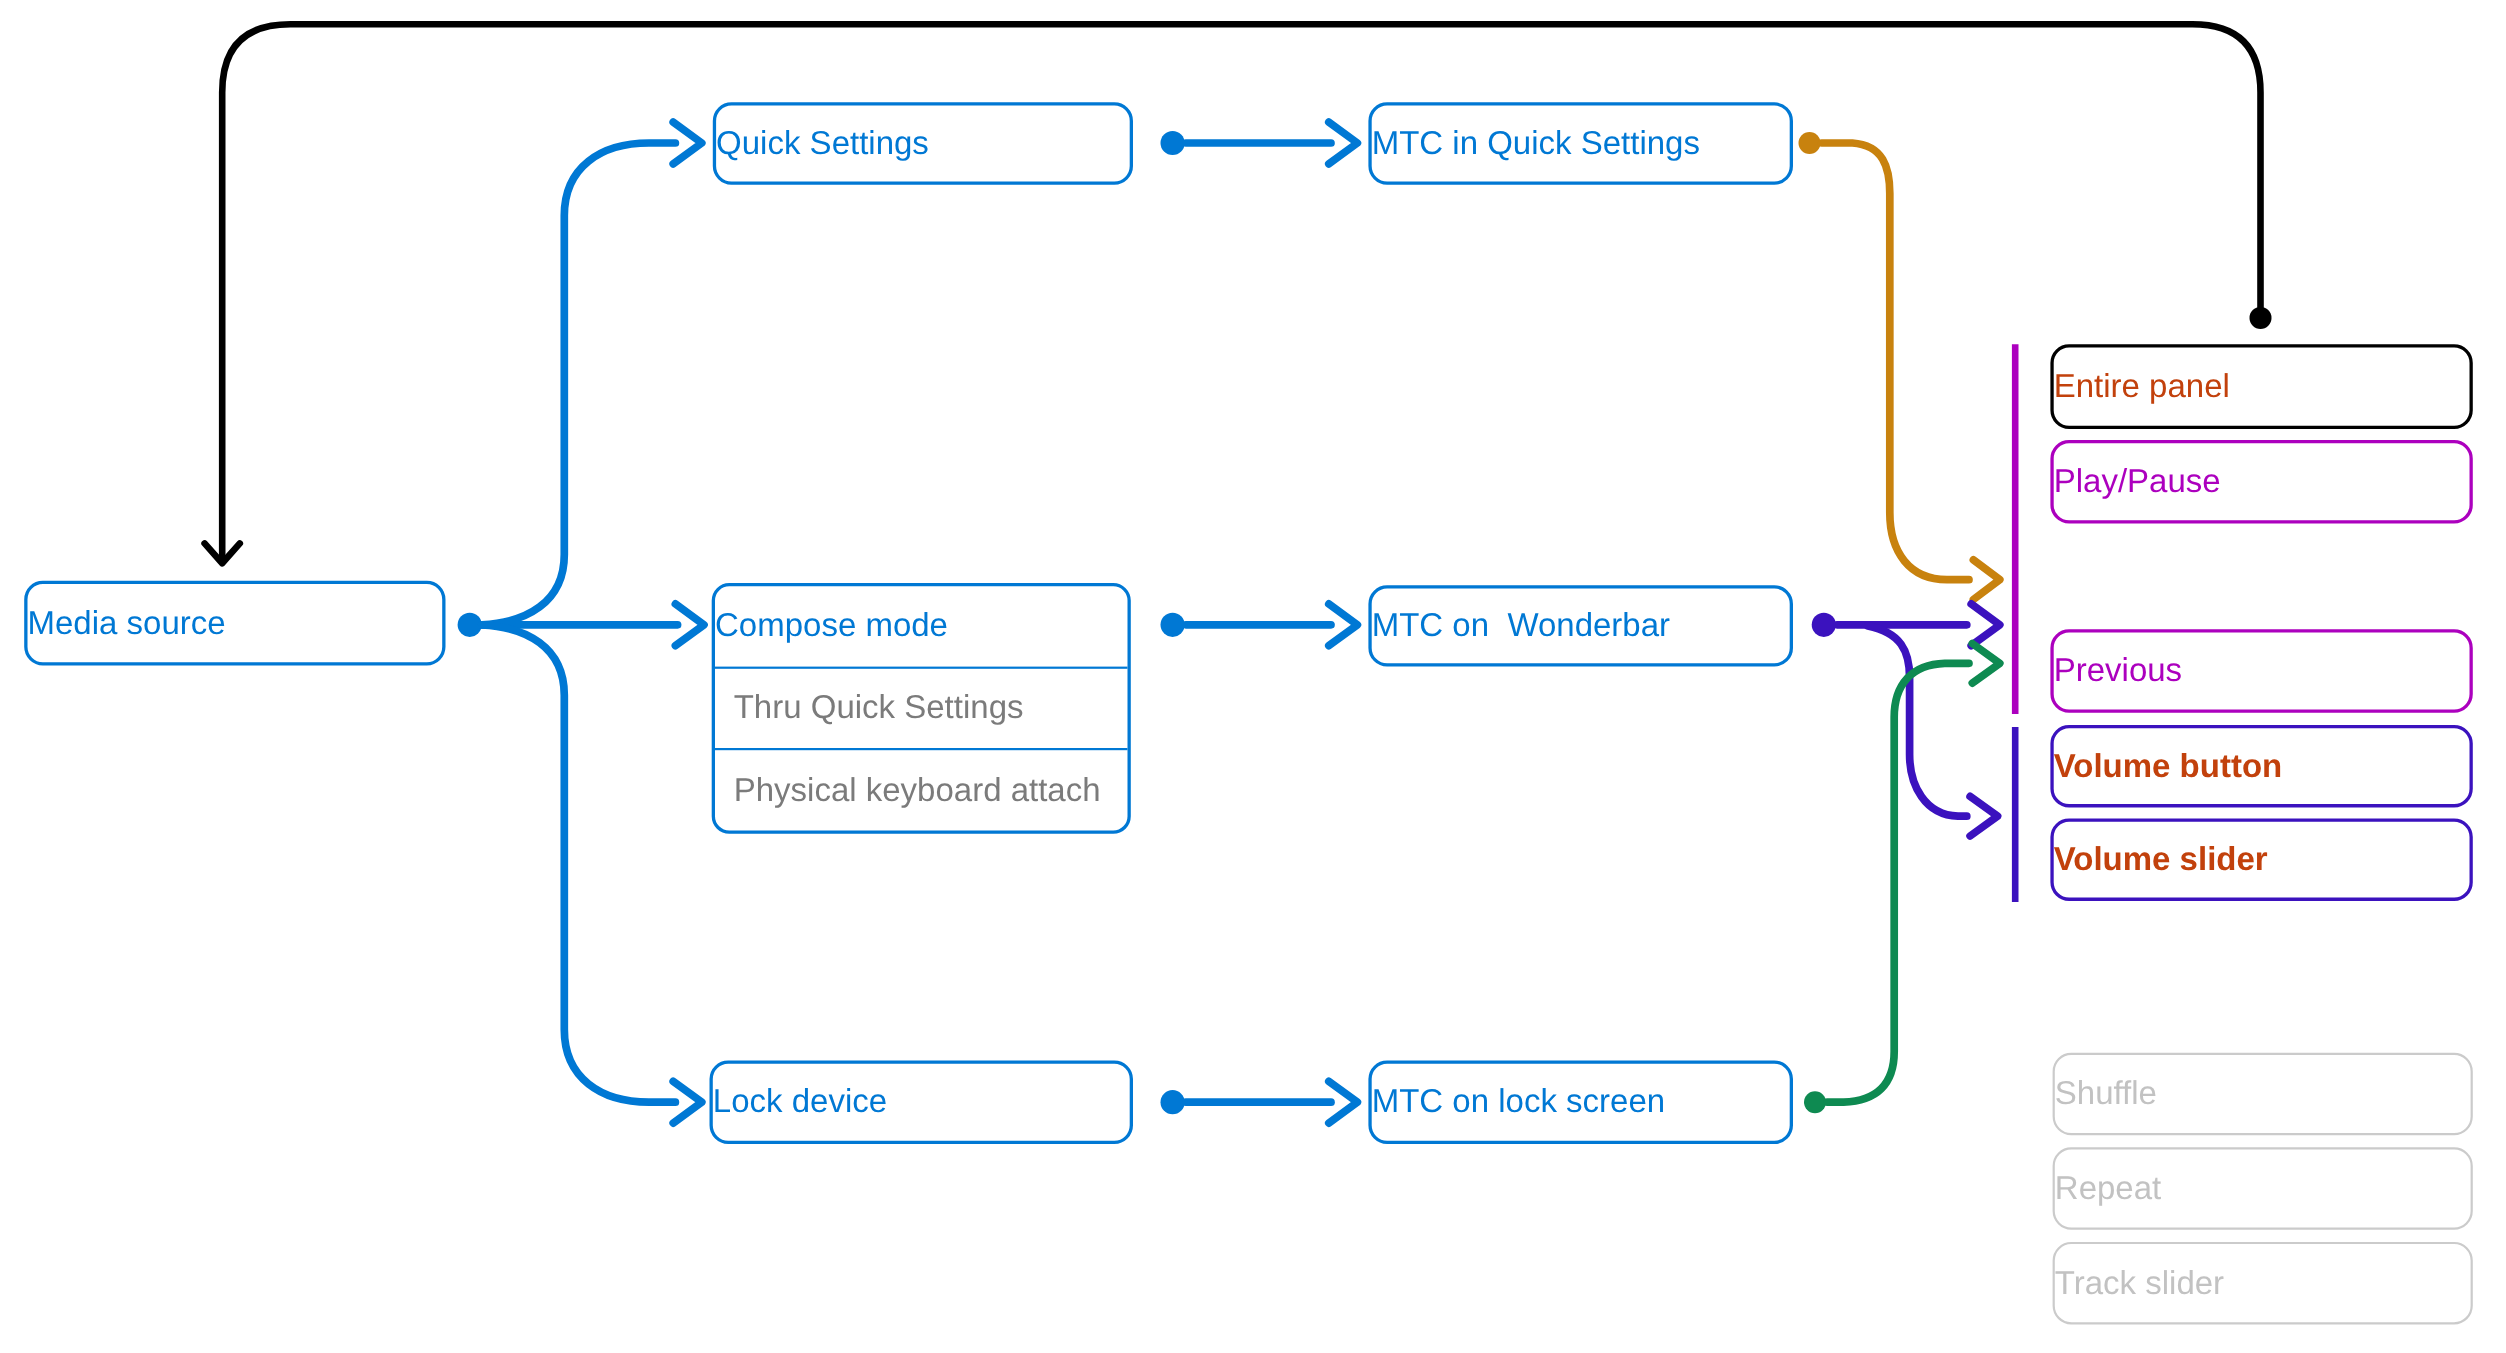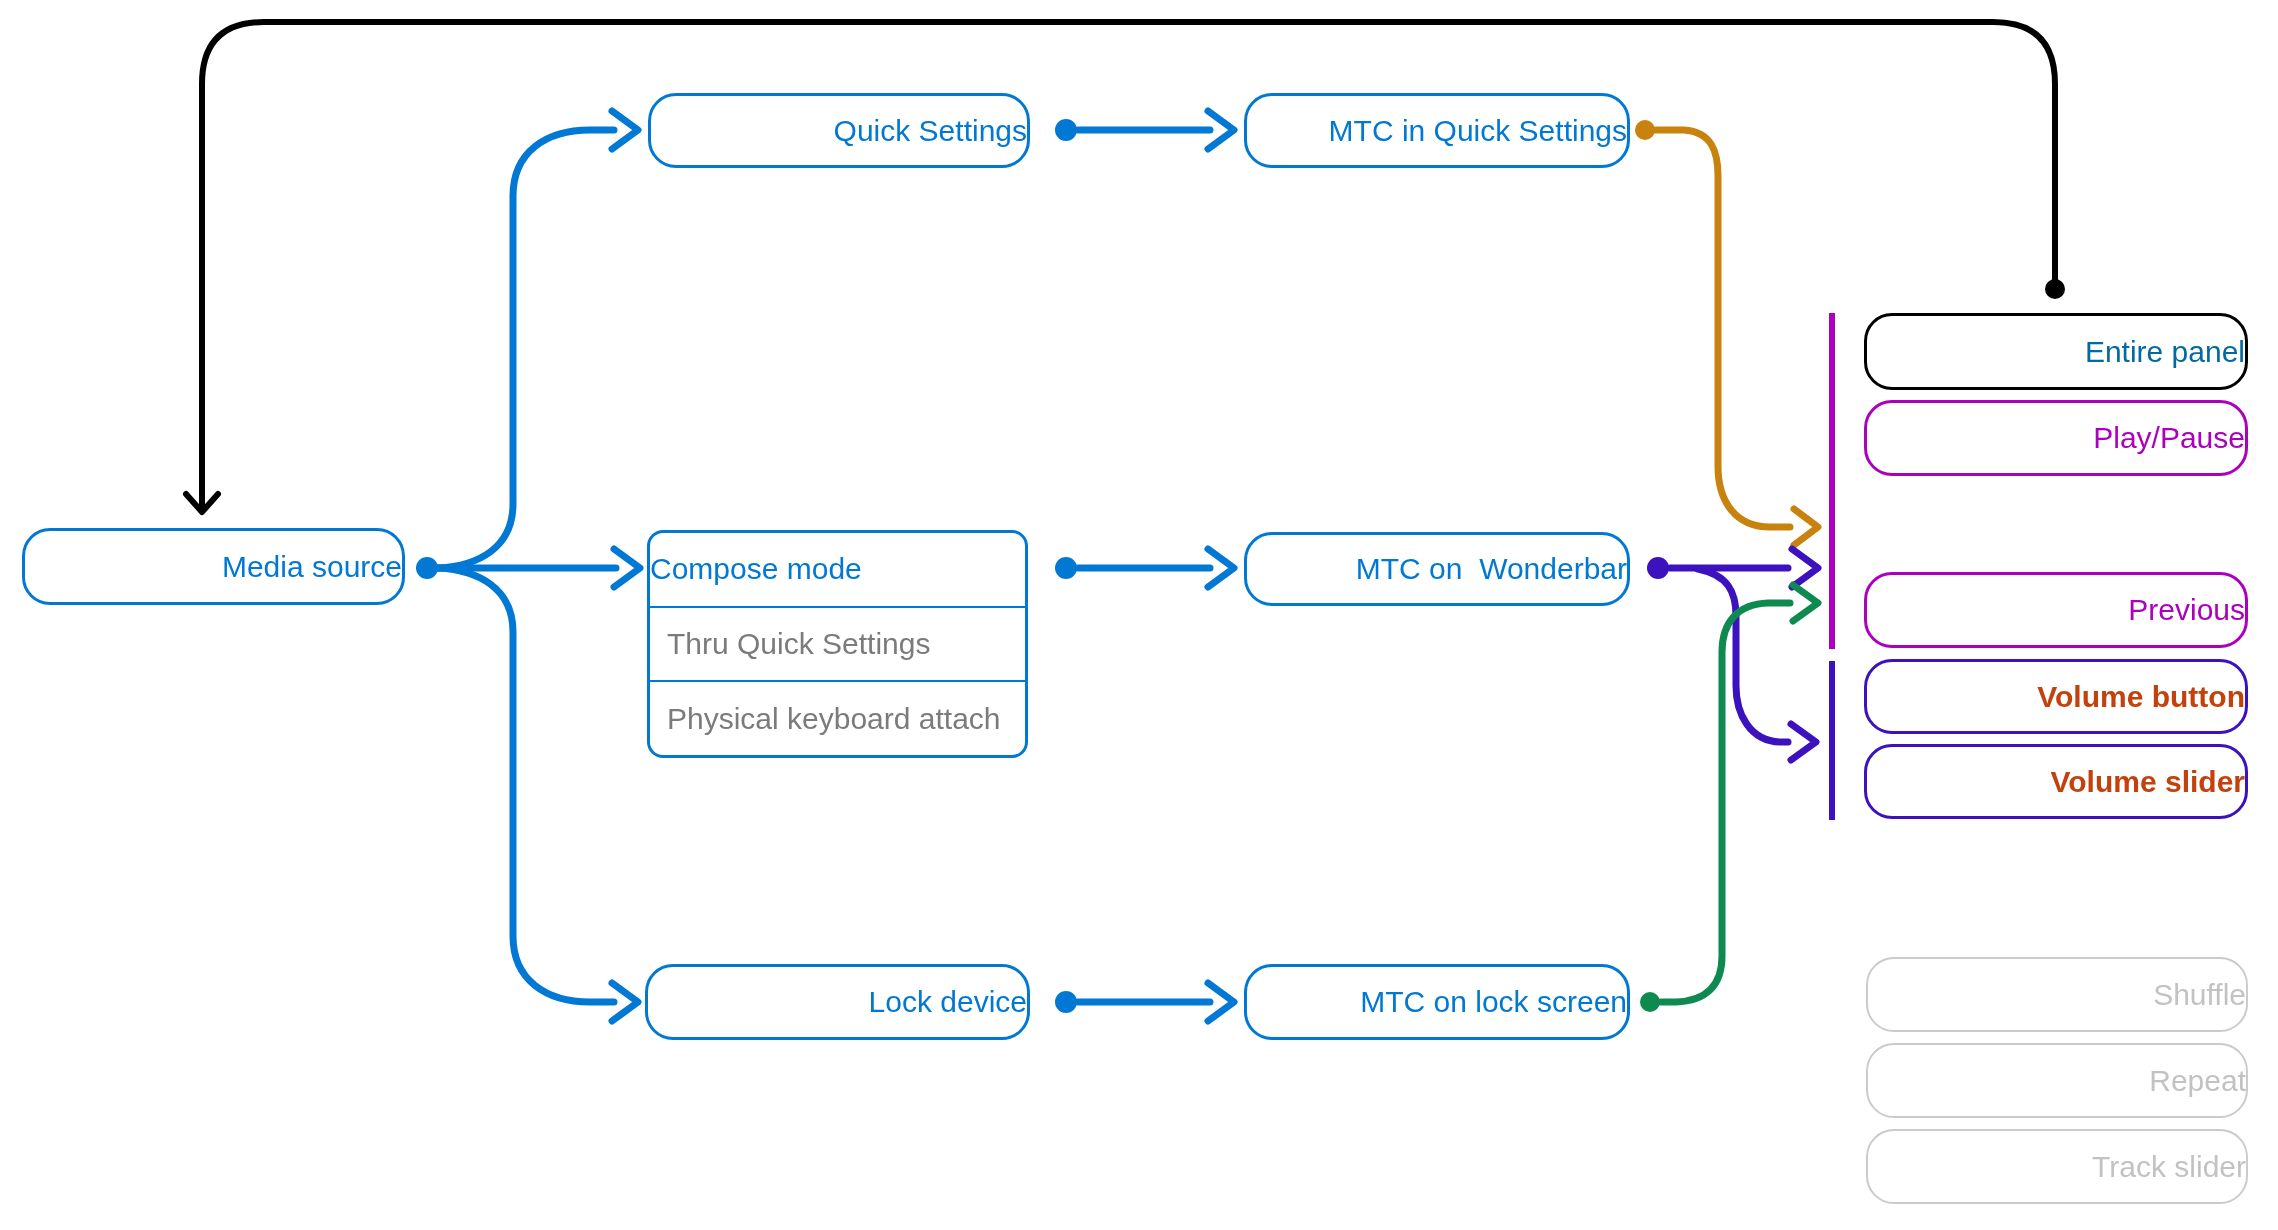--- a/index.html
+++ b/index.html
@@ -2,26 +2,26 @@
 <html><head>
 <meta charset="utf-8">
 <style>
   html,body{margin:0;padding:0;background:#ffffff;}
   .canvas{
     position:relative;width:2278px;height:1230px;background:#ffffff;
     font-family:"Liberation Sans","DejaVu Sans",sans-serif;overflow:hidden;
   }
   svg.wires{position:absolute;left:0;top:0;}
   .box{
-    position:absolute;box-sizing:border-box;border-radius:28px;background:#ffffff;
-    display:flex;align-items:center;justify-content:flex-end;
+    position:absolute;box-sizing:border-box;border-radius:17px;background:#ffffff;
+    display:flex;align-items:center;justify-content:flex-start;
     font-size:30px;line-height:1;white-space:pre;
   }
   .b-blue   {border:3px solid #0078D4;color:#0078D4;}
-  .b-black  {border:3px solid #000000;color:#0369a1;}
+  .b-black  {border:3px solid #000000;color:#c2410c;}
   .b-magenta{border:3px solid #AC00BE;color:#AC00BE;}
   .b-indigo {border:3px solid #3B12BE;color:#c2410c;font-weight:bold;}
   .b-gray   {border:2px solid #CBCBCB;color:#C2C2C2;}
   .compose{
     position:absolute;box-sizing:border-box;border:3px solid #0078D4;border-radius:16px;
     background:#ffffff;display:flex;flex-direction:column;
   }
   .compose .row{
     flex:1;display:flex;align-items:center;
     font-size:30px;line-height:1;white-space:pre;

